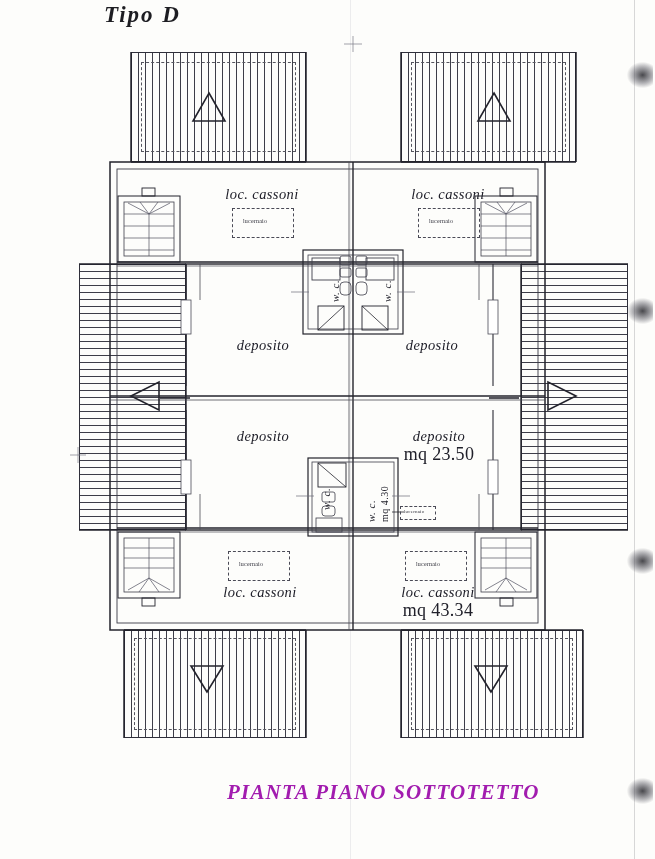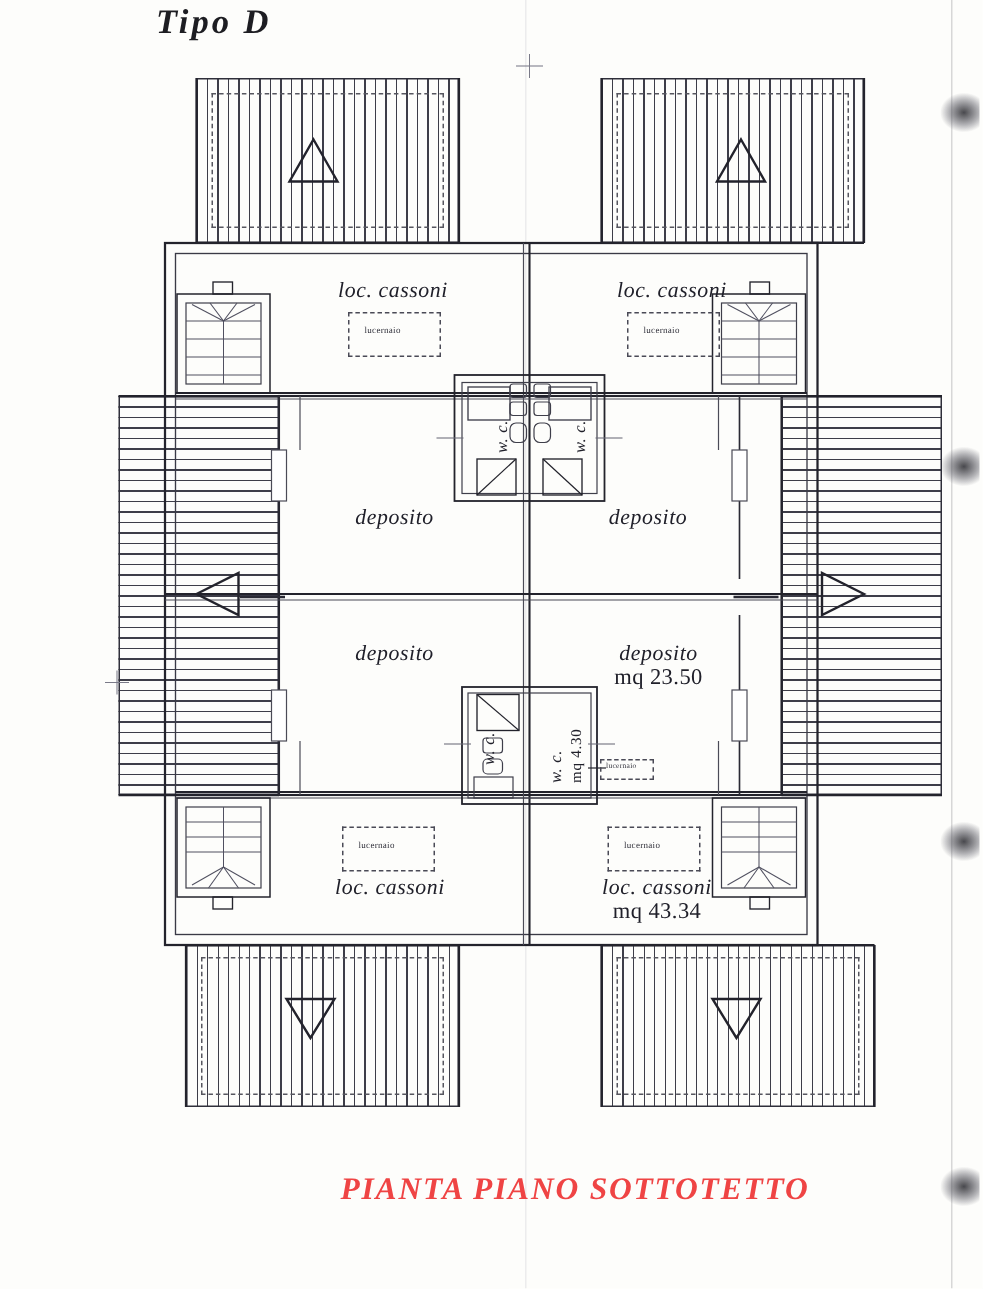--- a/index.html
+++ b/index.html
@@ -12,31 +12,31 @@
 
   
   .title-main{
     position:absolute;left:104px;top:2px;
     font-style:italic;font-weight:700;font-size:23px;letter-spacing:2px;
     color:#1d1d22;
   }
   .title-caption{
     position:absolute;left:227px;top:780px;
     font-style:italic;font-weight:700;font-size:21px;letter-spacing:1.2px;
-    color:#ef4444;white-space:nowrap;
+    color:#a21caf;white-space:nowrap;
   }
 
   
   .room-label{
     position:absolute;text-align:center;color:#20202a;
     font-style:italic;font-size:14.5px;white-space:nowrap;
     letter-spacing:.4px;
   }
   .room-label .area{
-    display:block;font-style:normal;font-size:15px;letter-spacing:.3px;
+    display:block;font-style:normal;font-size:18px;letter-spacing:.3px;
     margin-top:-1px;
   }
   .vlabel{
     position:absolute;color:#20202a;font-style:italic;font-size:11px;
     white-space:nowrap;transform-origin:0 0;letter-spacing:.5px;
   }
   .tiny-label{
     position:absolute;font-style:normal;font-size:6px;color:#30303a;
     white-space:nowrap;letter-spacing:.2px;
   }

